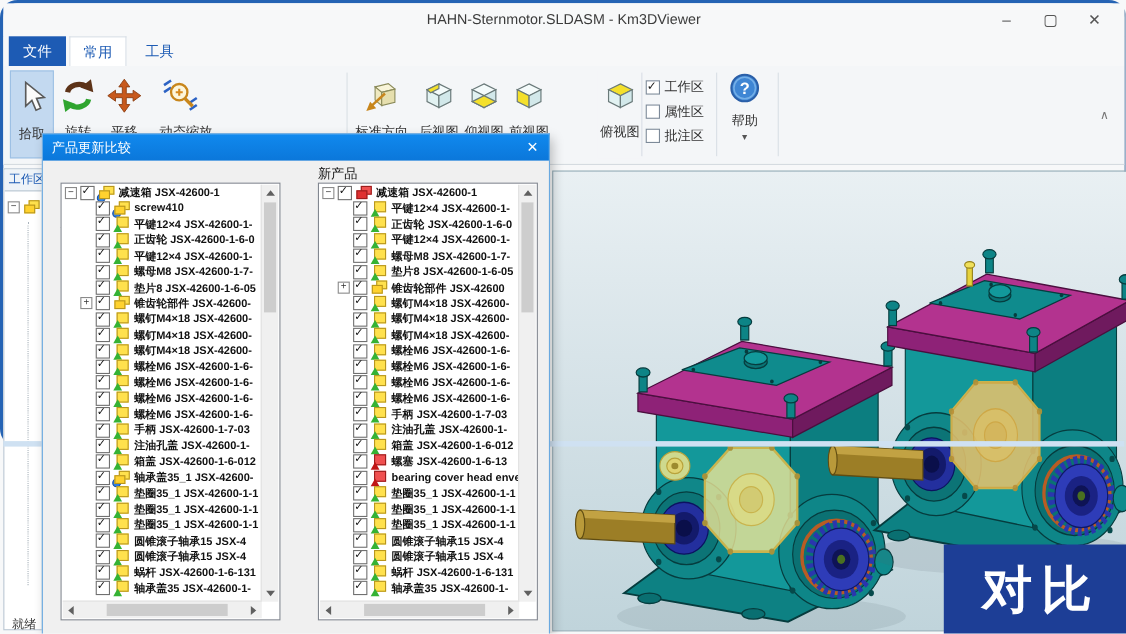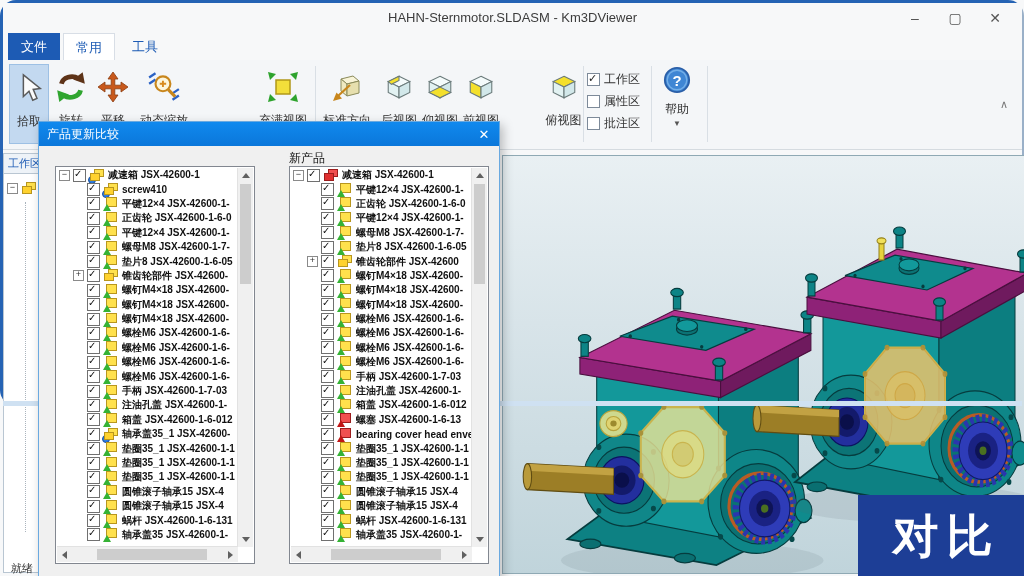--- a/index.html
+++ b/index.html
@@ -147,47 +147,33 @@
         <svg width="34" height="34" viewBox="0 0 32 32">
             <path d="M7 13 A10 8 0 0 1 23 8" fill="none" stroke="#5d3318" stroke-width="4.5"></path>
             <polygon points="27,2 29,13 18,9" fill="#5d3318"></polygon>
             <path d="M25 19 A10 8 0 0 1 9 24" fill="none" stroke="#2fa52f" stroke-width="4.5"></path>
             <polygon points="5,30 3,19 14,23" fill="#2fa52f"></polygon>
           </svg>
       </div>
       <div class="rlabel">旋转</div>
     </div>
 
-    <div class="rbtn" style="left:132px;width:58px;">
+    <div class="rbtn" style="left:132px;width:58px;text-align:right;">
       <div class="ricon">
         <svg width="34" height="34" viewBox="0 0 32 32">
             <path d="M2 7 L8 3 M2 13 L8 9 M24 28 L30 24 M24 22 L30 18" stroke="#2b62c4" stroke-width="2.2" fill="none"></path>
             <circle cx="15" cy="13" r="7" fill="#fdf6dc" stroke="#c8861c" stroke-width="2"></circle>
             <path d="M15 10 v6 M12 13 h6" stroke="#d88a1e" stroke-width="1.8"></path>
             <path d="M20 18.5 L26.5 25" stroke="#c8861c" stroke-width="3"></path>
           </svg>
       </div>
       <div class="rlabel">动态缩放</div>
     </div>
 
 
-    <div class="rbtn" style="left:252px;width:56px;">
-      <div class="ricon">
-        <svg width="32" height="32" viewBox="0 0 32 32">
-            <rect x="9" y="9" width="14" height="14" fill="#f2de3a" stroke="#b09818" stroke-width="1.5"></rect>
-            <g fill="#2da32d">
-              <polygon points="1,1 9,3 3,9"></polygon>
-              <polygon points="31,1 29,9 23,3"></polygon>
-              <polygon points="1,31 3,23 9,29"></polygon>
-              <polygon points="31,31 23,29 29,23"></polygon>
-            </g>
-          </svg>
-      </div>
-      <div class="rlabel">充满视图</div>
-    </div>
 
     <div class="rsep" style="left:312px;"></div>
 
     <div class="rbtn" style="left:316px;width:56px;">
       <div class="ricon">
         <svg width="32" height="32" viewBox="0 0 32 32">
             <g fill="#f8f4d8" stroke="#8a8a5a">
               <polygon points="10,8 22,5 28,10 16,13"></polygon>
               <polygon points="10,8 16,13 16,25 10,20" fill="#efe9c0"></polygon>
               <polygon points="16,13 28,10 28,22 16,25" fill="#e6dfae"></polygon>

